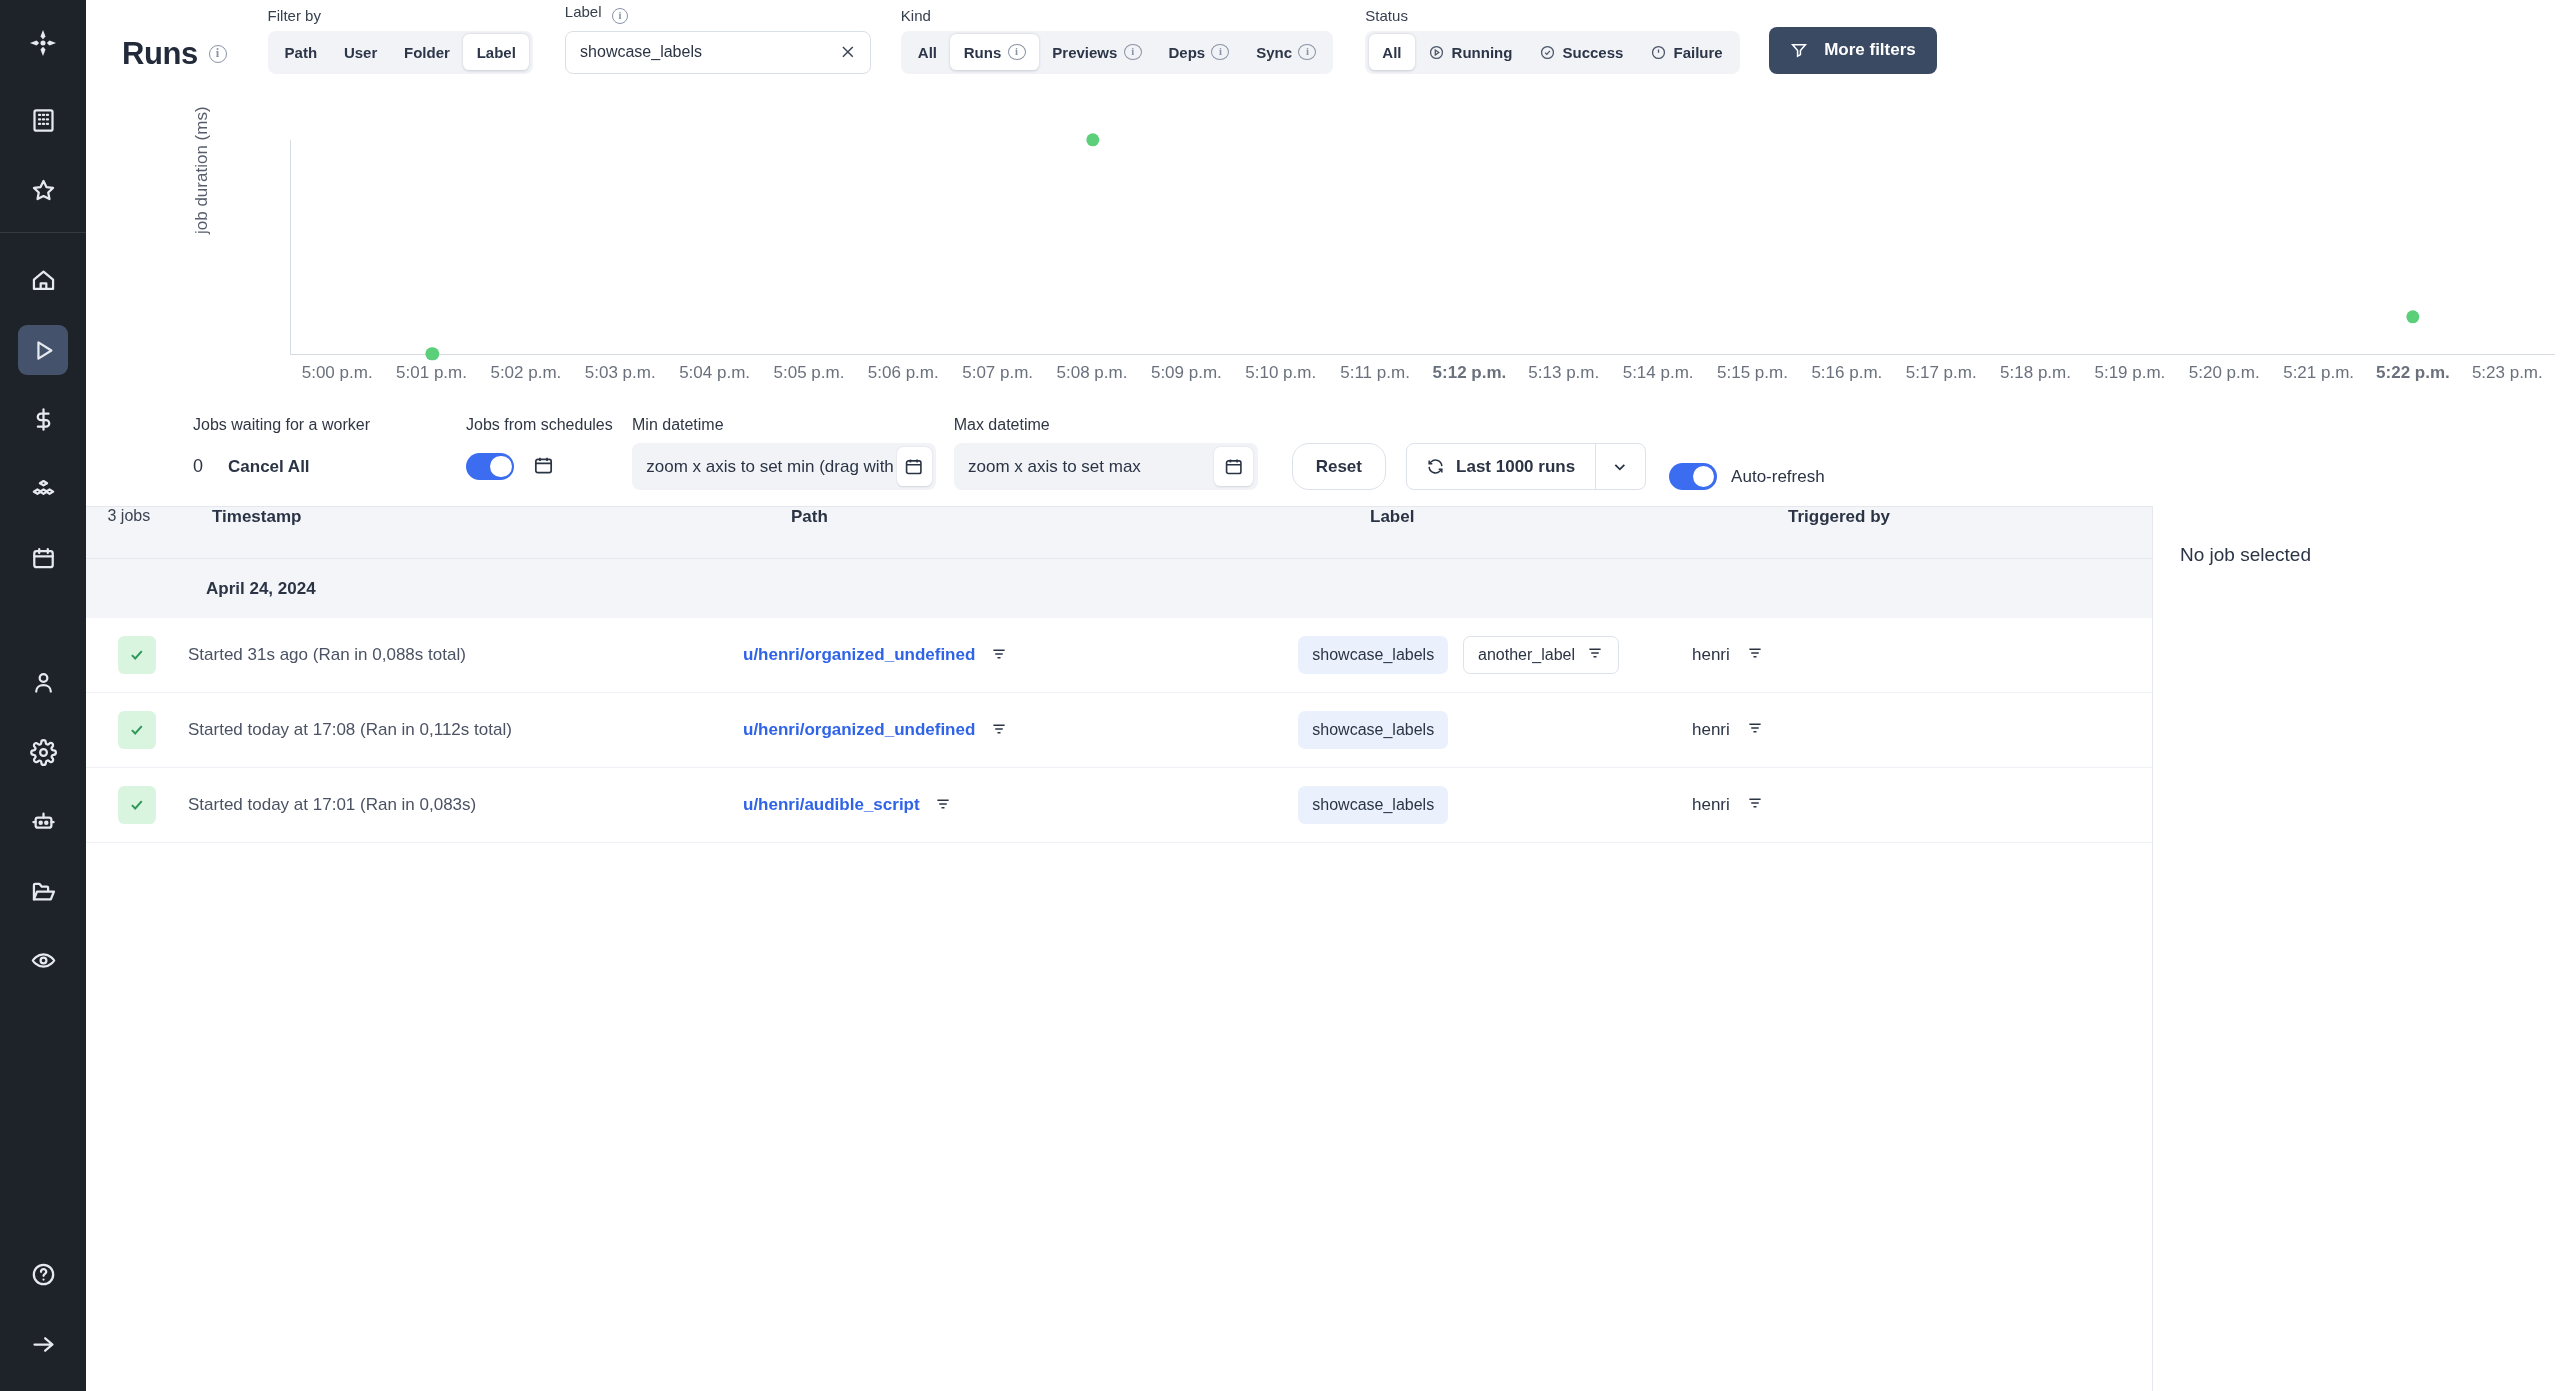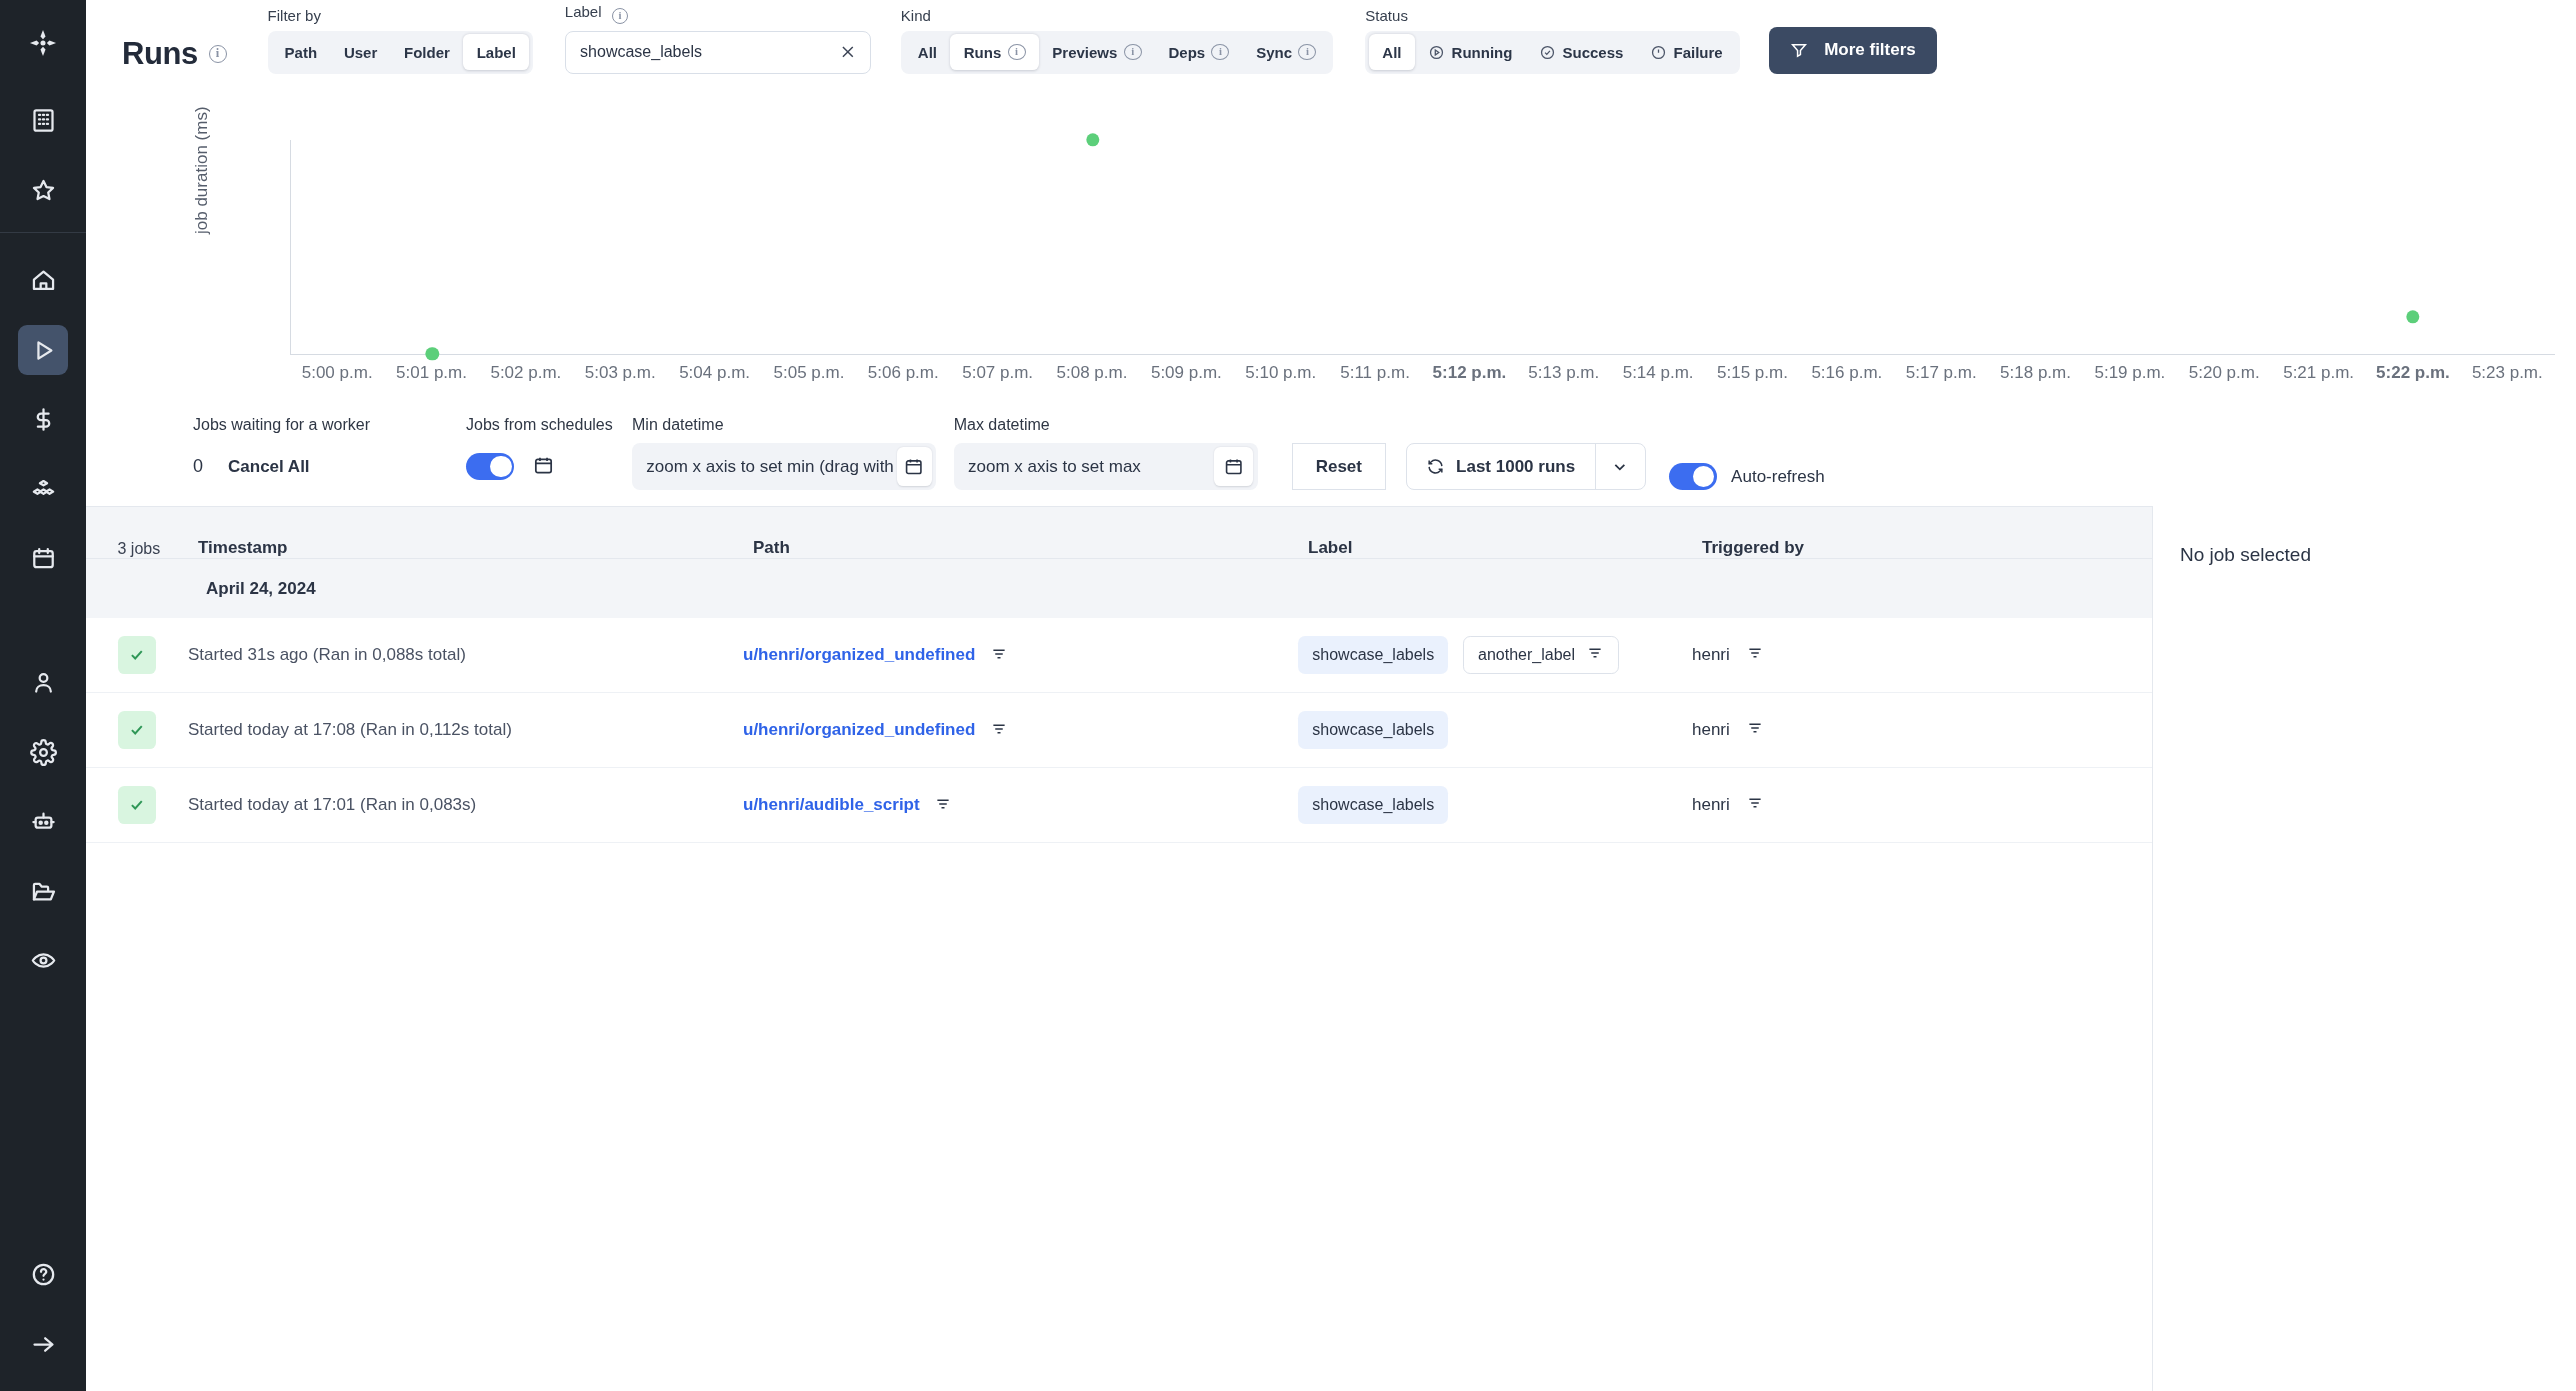--- a/index.html
+++ b/index.html
@@ -128,42 +128,42 @@
     background: #f1f3f7; border-radius: 8px; padding: 0 4.5px 0 14.3px; cursor: text;
   }
   .dt-text { flex: 1 1 auto; font-size: 17px; color: #2b3445; overflow: hidden;
              white-space: nowrap; }
   .dt-btn { width: 39px; height: 39px; background: #fff; border-radius: 6.3px;
             display: flex; align-items: center; justify-content: center; cursor: pointer;
             box-shadow: 0 0.9px 1.8px rgba(20,30,50,.14); }
   .dt-btn svg { width: 21.5px; height: 21.5px; stroke: #2b3445; fill: none; stroke-width: 1.8; }
   .btn-outline {
     display: inline-flex; align-items: center; justify-content: center;
-    height: 47px; padding: 0 23px; border: 1.3px solid #dde2ea; border-radius: 0;
+    height: 47px; padding: 0 23px; border: 1.3px solid #dde2ea; border-radius: 17px;
     background: #fff; font-size: 17px; font-weight: 700; color: #2b3445; cursor: pointer;
     white-space: nowrap;
   }
   .split { display: inline-flex; border: 1.3px solid #dde2ea; border-radius: 8px; height: 47px;
            background: #fff; overflow: hidden; }
   .split-main { display: inline-flex; align-items: center; gap: 10.7px; padding: 0 19.7px;
     font-size: 17px; font-weight: 700; color: #2b3445; cursor: pointer; white-space: nowrap; }
   .split-main svg { width: 19px; height: 19px; stroke: #2b3445; fill: none; stroke-width: 1.9; }
   .split-caret { width: 50px; display: flex; align-items: center; justify-content: center;
     border-left: 1.3px solid #dde2ea; cursor: pointer; }
   .split-caret svg { width: 19.7px; height: 19.7px; stroke: #2b3445; fill: none; stroke-width: 2.2; }
   .autorefresh { display: inline-flex; align-items: center; gap: 14.3px; font-size: 17px;
     color: #2b3445; }
 
   
   .lower { flex: 1 1 auto; display: flex; min-height: 0; }
   .table-col { flex: 1 1 auto; display: flex; flex-direction: column; min-width: 0;
                border-top: 0.9px solid #e4e8ee; }
   .thead {
-    display: flex; align-items: flex-end; height: 52px; flex: 0 0 52px;
-    background: #f3f5f8; padding-left: 10px; border-bottom: 0.9px solid #e4e8ee;
+    display: flex; align-items: flex-start; height: 52px; flex: 0 0 52px;
+    background: #f3f5f8; padding-left: 0; border-bottom: 0.9px solid #e4e8ee; gap: 24px;
   }
   .th { font-size: 17px; font-weight: 700; color: #2b3445; }
   .th.count { font-weight: 400; font-size: 16px; color: #3a4252; }
   .c-count { width: 102px; padding-left: 21.5px; flex: 0 0 102px; }
   .c-ts    { width: 555px; flex: 0 0 555px; }
   .c-path  { width: 555px; flex: 0 0 555px; }
   .c-label { width: 394px; flex: 0 0 394px; }
   .c-trig  { flex: 1 1 auto; }
   .daterow { height: 59px; flex: 0 0 59px; background: #f3f5f8; display: flex;
              align-items: center; padding-left: 120px;

